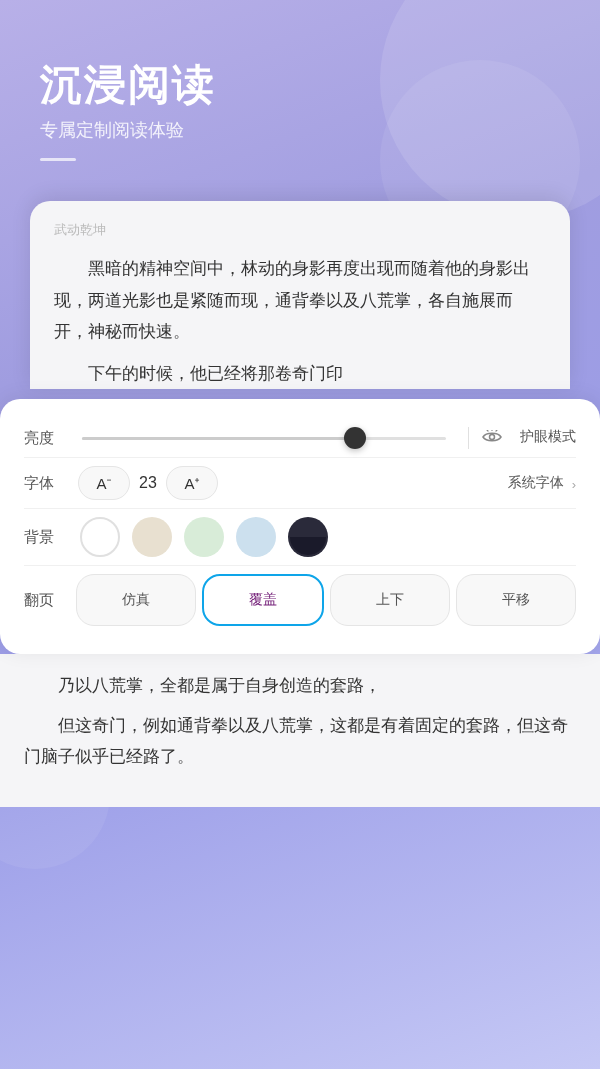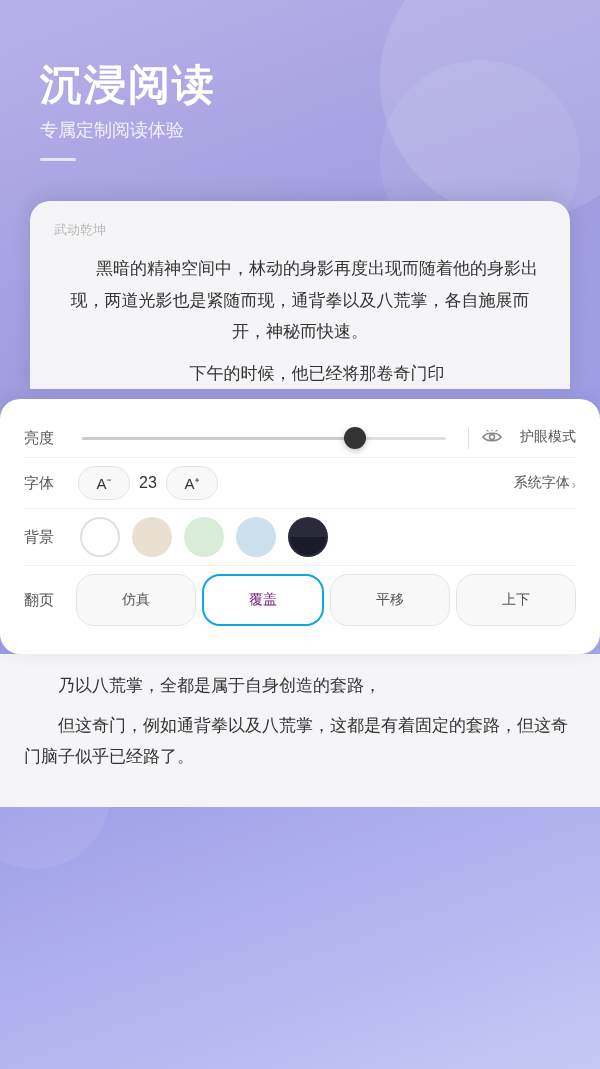--- a/index.html
+++ b/index.html
@@ -81,21 +81,20 @@
     .book-title-bar {
       color: #bbb;
       font-size: 13px;
       margin-bottom: 14px;
     }
     .book-content {
       font-size: 17px;
       line-height: 1.85;
       color: #333;
       text-indent: 2em;
-      text-align: center;
     }
     .book-content p {
       margin-bottom: 10px;
     }
 
     
     .settings-panel {
       background: #fff;
       border-radius: 20px;
       margin: 0 0px;
@@ -199,21 +198,21 @@
       color: #333;
       min-width: 24px;
       text-align: center;
     }
     .font-family-btn {
       margin-left: auto;
       font-size: 14px;
       color: #555;
       display: flex;
       align-items: flex-end;
-      gap: 2px;
+      gap: 8px;
       white-space: nowrap;
     }
     .font-family-btn .chevron {
       font-size: 13px;
       color: #aaa;
     }
 
     
     .bg-options {
       display: flex;
@@ -386,24 +385,24 @@
   <div class="settings-row">
     <div class="row-label">翻页</div>
     <div class="page-options">
       <div class="page-btn">
         <span>仿真</span>
       </div>
       <div class="page-btn active">
         <span>覆盖</span>
       </div>
       <div class="page-btn">
+        <span>上下</span>
+      </div>
+      <div class="page-btn">
         <span>平移</span>
-      </div>
-      <div class="page-btn">
-        <span>上下</span>
       </div>
     </div>
   </div>
 </div>
 
 <div class="bottom-content">
   <div class="bottom-text">
     <p>乃以八荒掌，全都是属于自身创造的套路，</p>
     <p>但这奇门，例如通背拳以及八荒掌，这都是有着固定的套路，但这奇门脑子似乎已经路了。</p>
   </div>

